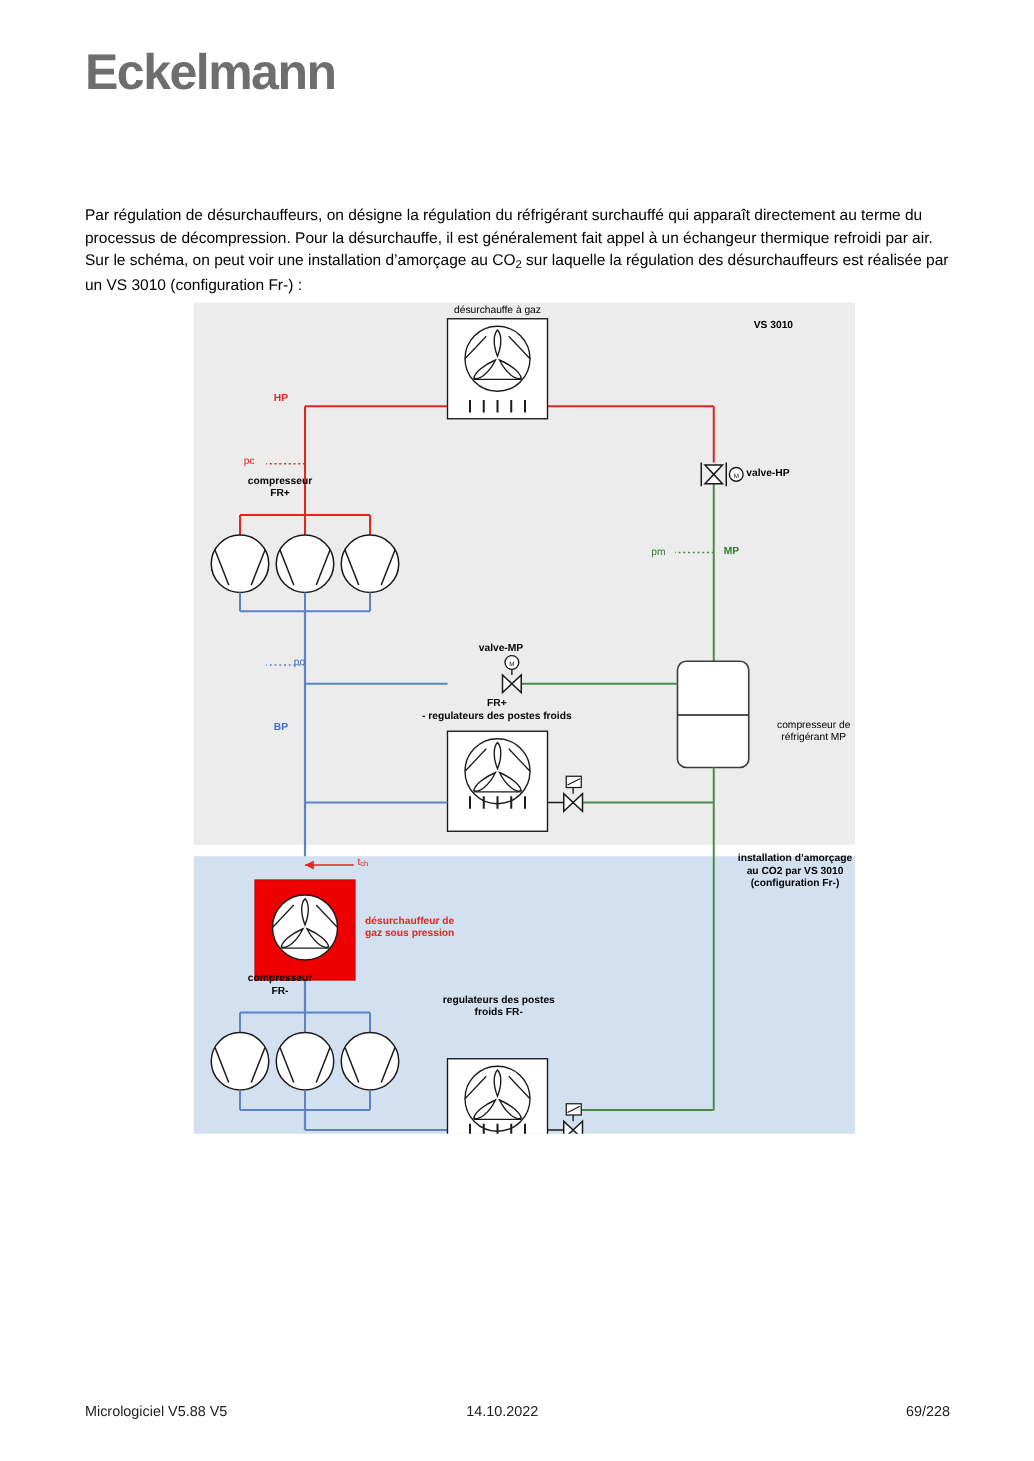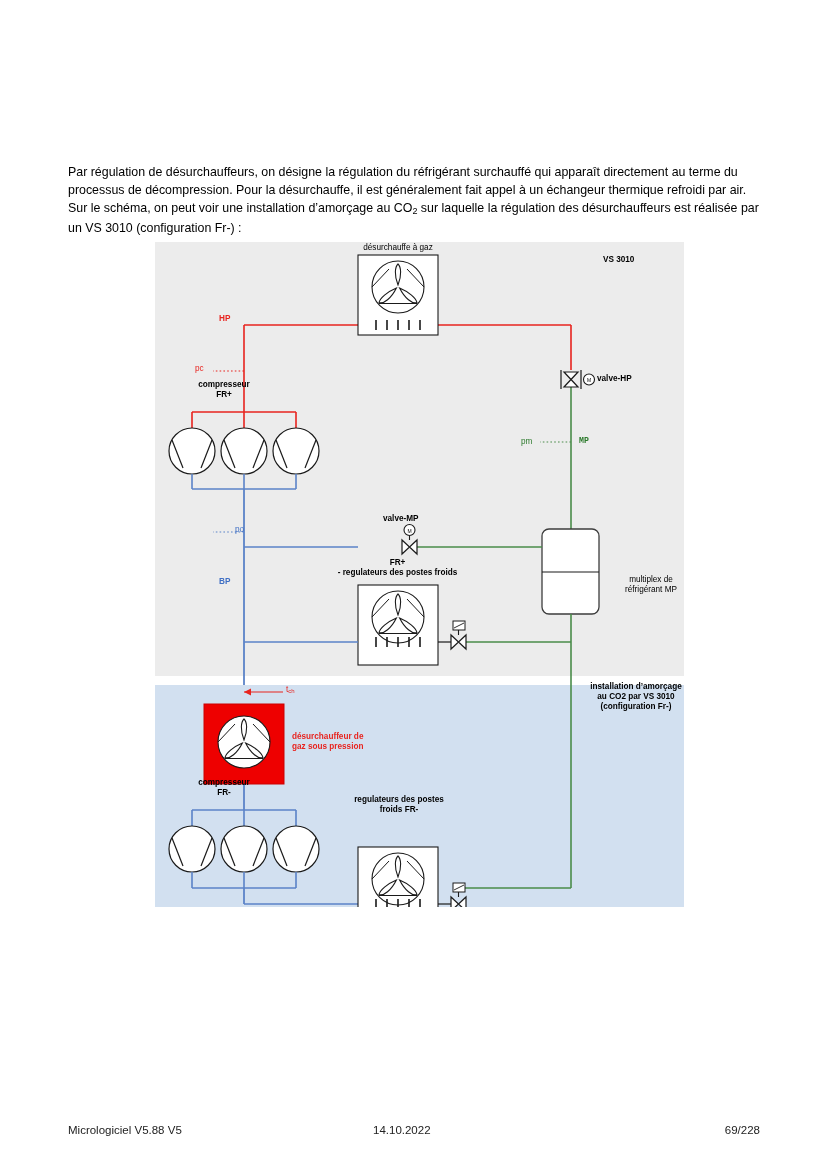--- a/index.html
+++ b/index.html
@@ -58,20 +58,21 @@
   }
   .footer .l{position:absolute;left:0;top:0;}
   .footer .c{position:absolute;left:305px;top:0;}
   .footer .r{position:absolute;right:0;top:0;}
 </style>
 </head>
 <body>
 
 <div class="page">
 
+  <div class="logo">Eckelmann</div>
 
 
   <div class="body-copy">
     <span>Par régulation de désurchauffeurs, on désigne la régulation du réfrigérant surchauffé qui apparaît directement au terme du processus de décompression. Pour la désurchauffe, il est généralement fait appel à un échangeur thermique refroidi par air. Sur le schéma, on peut voir une installation d’amorçage au CO</span><sub>2</sub><span> sur laquelle la régulation des désurchauffeurs est réalisée par un VS 3010 (configuration Fr-) :</span>
   </div>
 
   <div class="figure">
 
     <div class="panel-grey"></div>
     <div class="panel-blue"></div>
@@ -221,35 +222,35 @@
 
     <div class="lbl b" style="left:448px;top:13px;">VS 3010</div>
 
     <div class="lbl b red" style="left:64px;top:72px;">HP</div>
 
     <div class="lbl red" style="left:40px;top:122px;">pc</div>
 
     <div class="lbl b c" style="left:14px;top:138px;width:110px;"><span>compresseur</span>
 <span>FR+</span></div>
 
-    <div class="lbl b green" style="left:424px;top:194px;font-family:Liberation Mono, monospace;">MP</div>
+    <div class="lbl b green" style="left:424px;top:194px;">MP</div>
     <div class="lbl green" style="left:366px;top:195px;">pm</div>
 
     <div class="lbl b" style="left:442px;top:132px;">valve-HP</div>
 
     <div class="lbl blue" style="left:40px;top:283px;padding-left:40px;">po</div>
 
     <div class="lbl b" style="left:228px;top:272px;">valve-MP</div>
 
     <div class="lbl b c" style="left:175px;top:316px;width:135px;"><span>FR+</span>
 <span>- regulateurs des postes froids</span></div>
 
     <div class="lbl b blue" style="left:64px;top:335px;">BP</div>
 
-    <div class="lbl c" style="left:450px;top:333px;width:92px;"><span>multiplex de</span>
+    <div class="lbl c" style="left:450px;top:333px;width:92px;"><span>compresseur de</span>
 <span>réfrigérant MP</span></div>
 
     <div class="lbl red" style="left:131px;top:443px;"><span>t</span><span style="font-size:6px;vertical-align:-1px;">ch</span></div>
 
     <div class="lbl b red" style="left:137px;top:490px;"><span>désurchauffeur de</span>
 <span>gaz sous pression</span></div>
 
     <div class="lbl b c" style="left:422px;top:440px;width:118px;"><span>installation d’amorçage</span>
 <span>au CO2 par VS 3010</span>
 <span>(configuration Fr-)</span></div>

